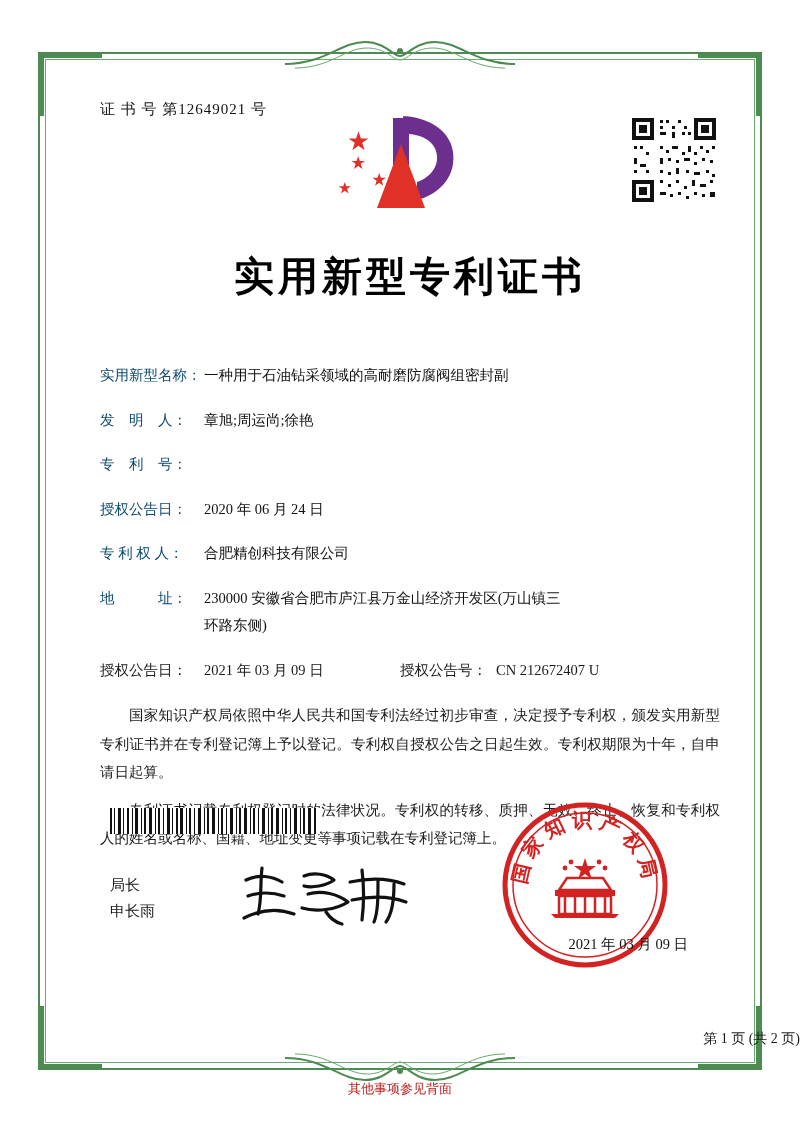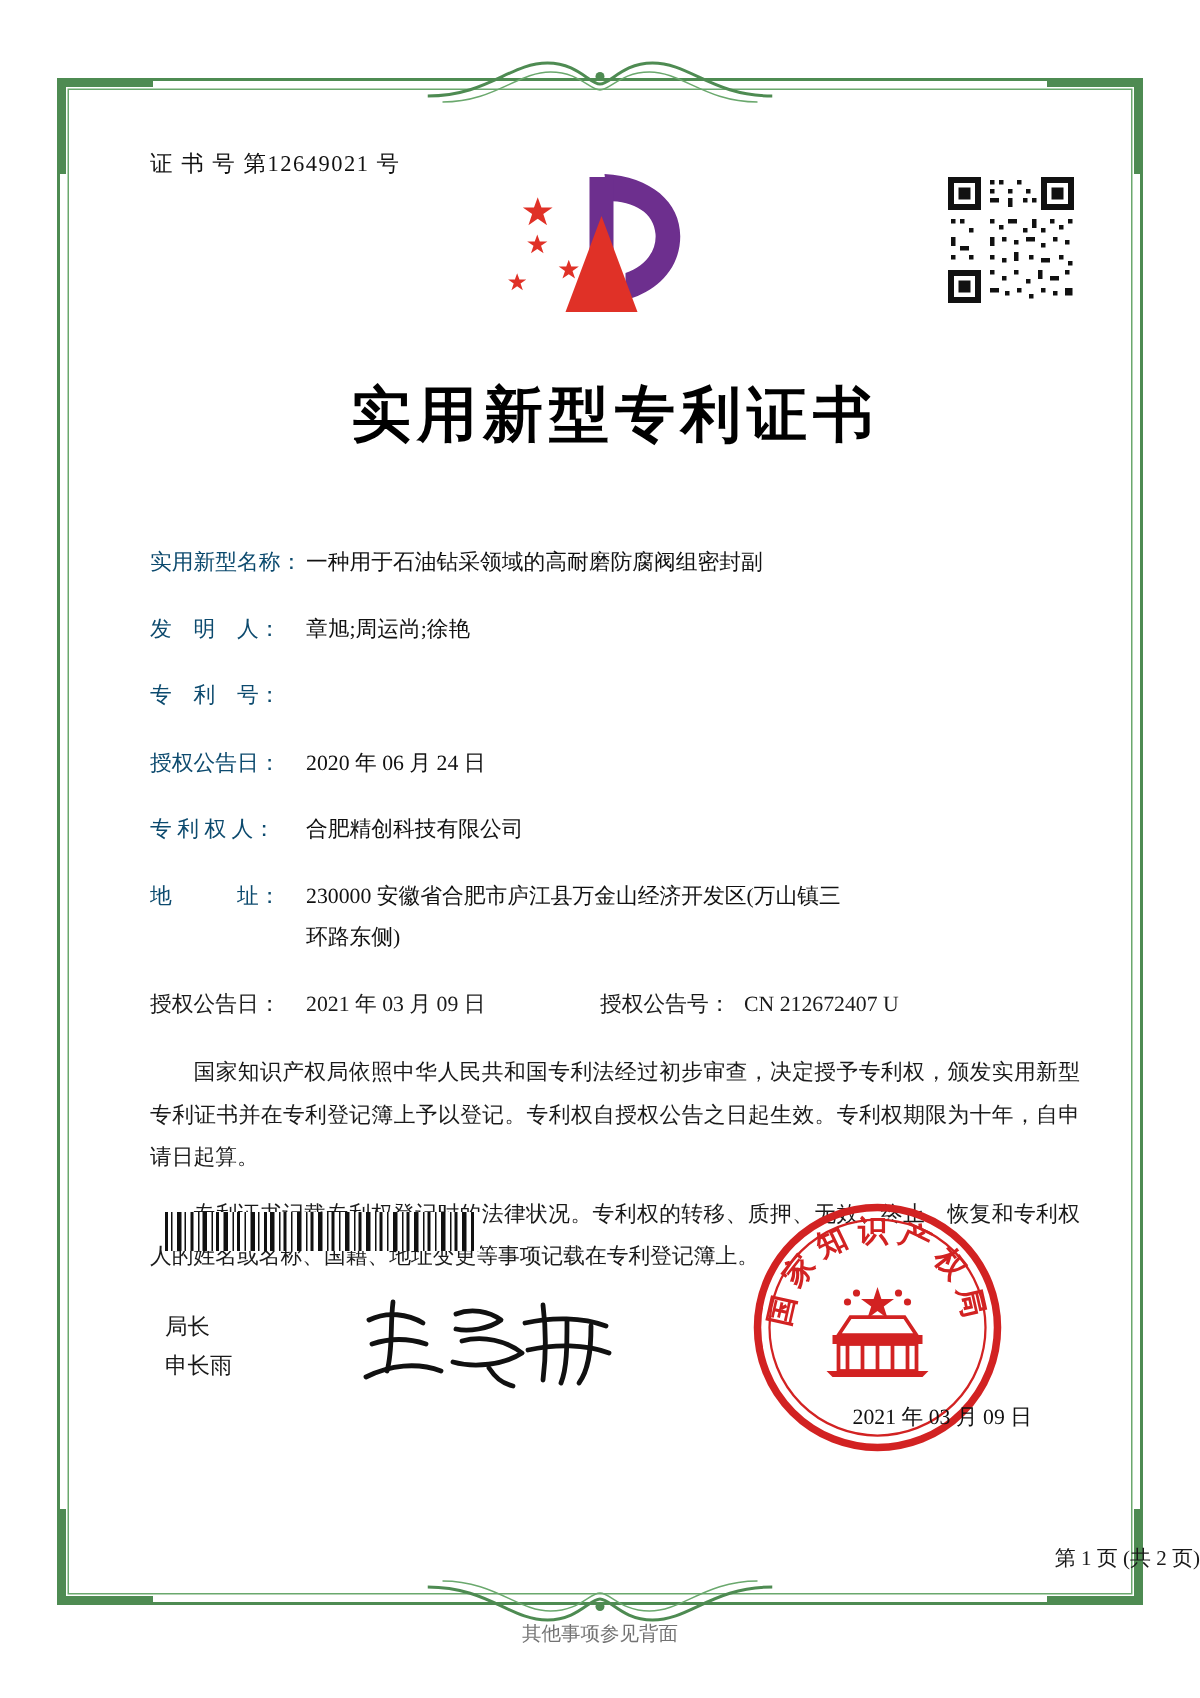--- a/index.html
+++ b/index.html
@@ -218,21 +218,21 @@
     font-size: 14px;
   }
 
   .footnote {
     position: absolute;
     left: 0;
     right: 0;
     top: 1080px;
     text-align: center;
     font-size: 13px;
-    color: #737373;
+    color: #b91c1c;
   }
 </style>
 </head>
 <body>
 
 <div class="page">
 
   <div class="border-outer"></div>
   <div class="border-inner"></div>
   <div class="corner tl"></div>

